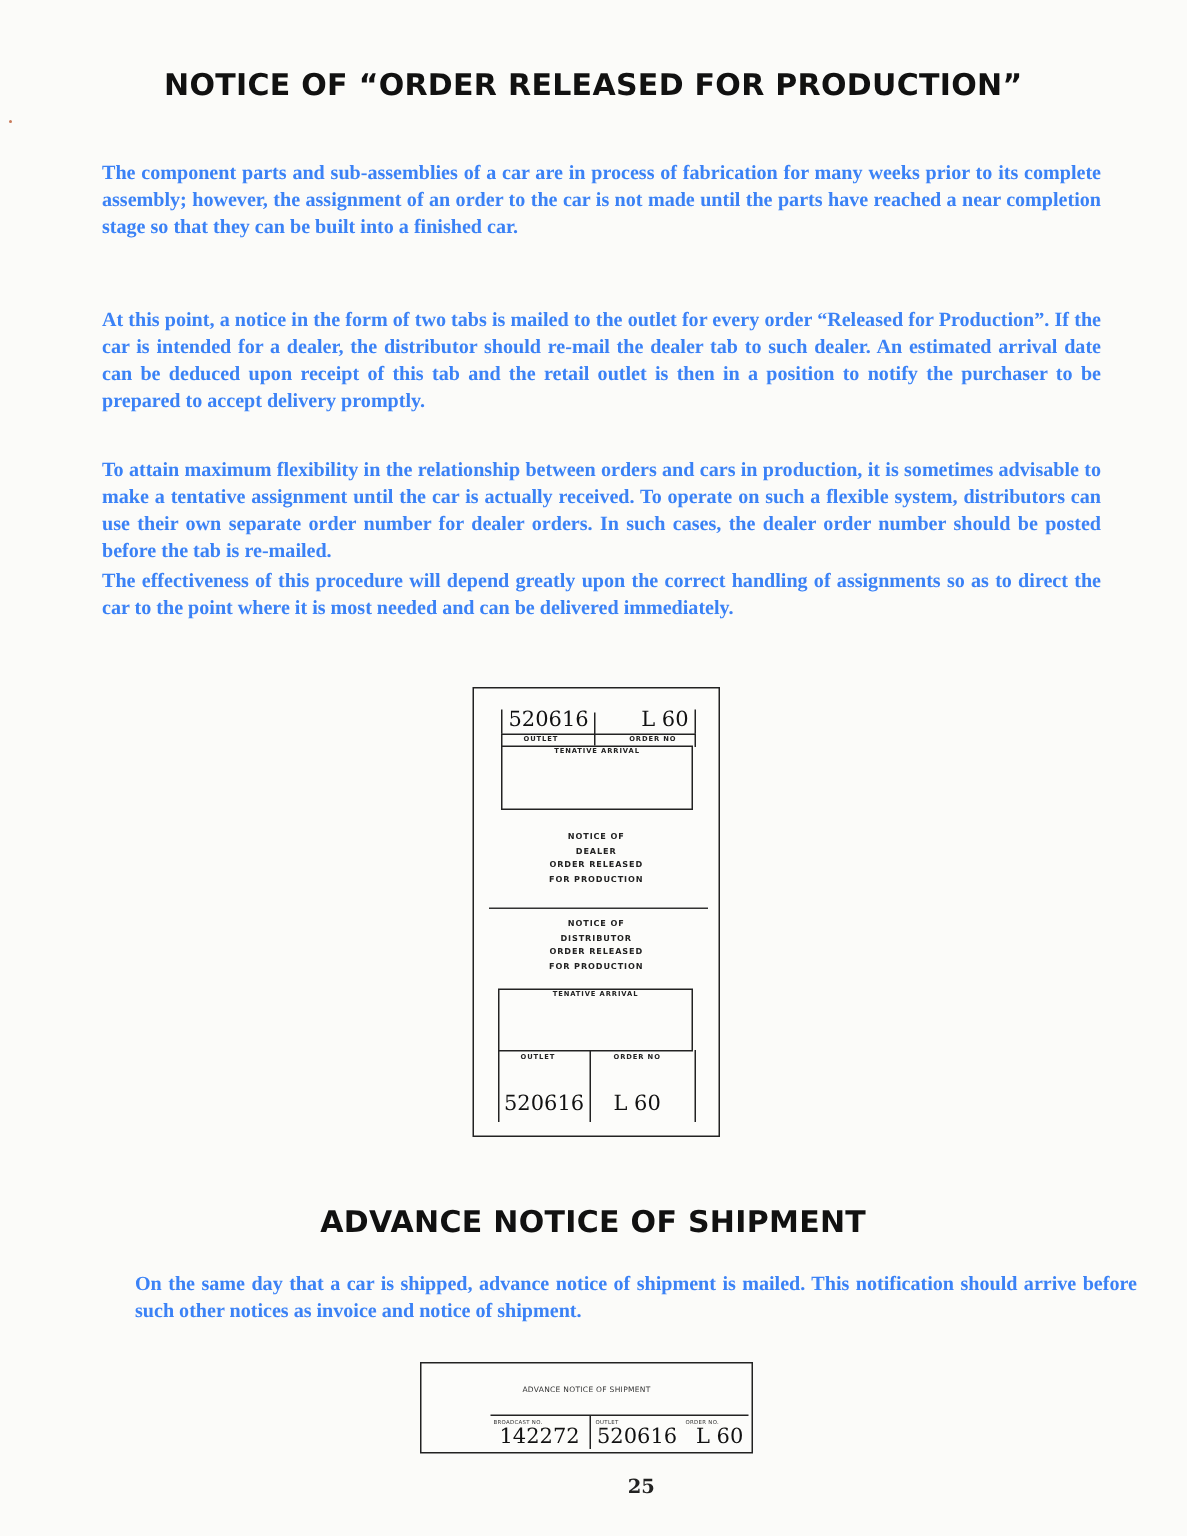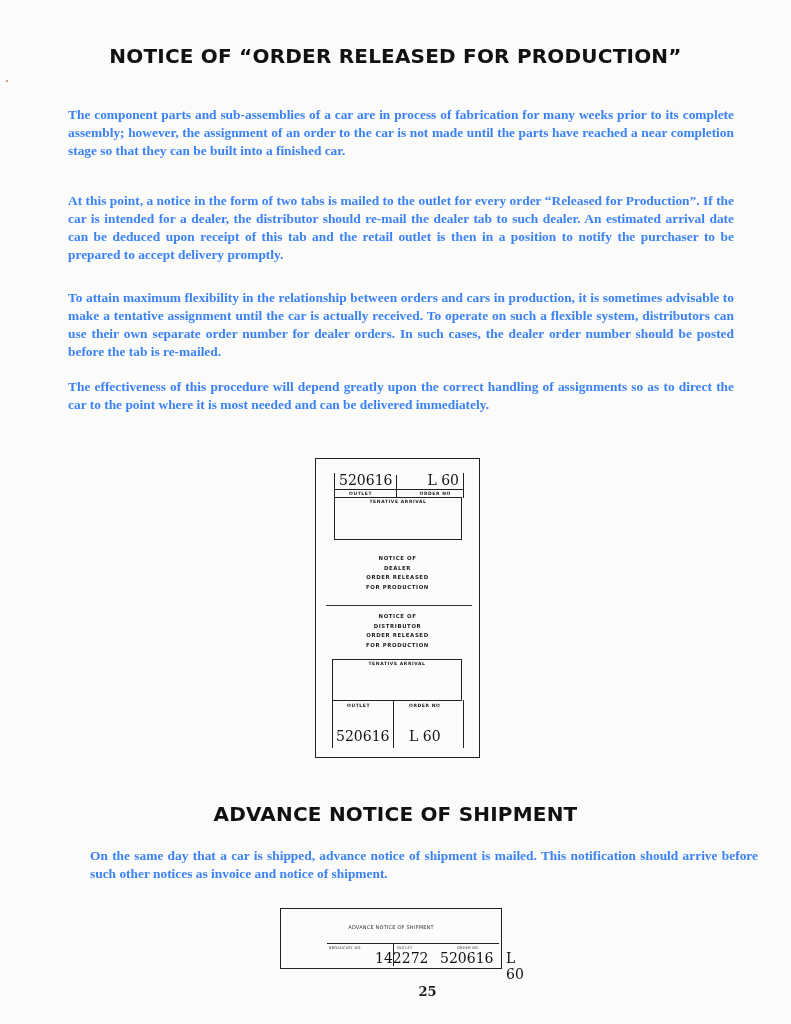--- a/index.html
+++ b/index.html
@@ -17,22 +17,22 @@
   }
   .h1 { top: 44px; font-size: 20px; letter-spacing: 0.2px; }
   .h2 { top: 802px; font-size: 20px; letter-spacing: 0.2px; }
   .para {
     position: absolute; left: 68px; width: 666px;
     font-size: 13.4px; line-height: 18px; text-align: justify; margin: 0;
     font-family: "Liberation Serif", "DejaVu Serif", serif; font-weight: bold;
     color: #3b82f6;
   }
   .p1 { top: 106px; }
-  .p2 { top: 192px; }
-  .p3 { top: 289px; }
+  .p2 { top: 204px; }
+  .p3 { top: 304px; }
   .p4 { top: 378px; }
   .p5 { top: 847px; left: 66px; width: 668px; margin-left: 24px; }
 
   
   .tab-form {
     position: absolute; left: 315px; top: 458px; width: 163px; height: 298px;
     border: 1.5px solid #222; background: #fcfcfa;
   }
   .sans-sm {
     font-family: "DejaVu Sans", "Liberation Sans", sans-serif;
@@ -71,21 +71,21 @@
   
   .adv-form {
     position: absolute; left: 280px; top: 908px; width: 220px; height: 59px;
     border: 1.5px solid #222; background: #fcfcfa;
   }
   .adv-title { position: absolute; left: 0; top: 15px; width: 220px; text-align: center;
     font-family: "DejaVu Sans", "Liberation Sans", sans-serif; font-size: 5px; letter-spacing: 0.2px; color: #333; }
   .adv-rule { position: absolute; left: 46px; top: 34px; width: 172px; height: 1.2px; background: #222; }
   .adv-div { position: absolute; left: 112px; top: 35px; width: 1.3px; height: 22px; background: #222; }
   .adv-lbl { position: absolute; top: 37px; font-family: "DejaVu Sans", "Liberation Sans", sans-serif; font-size: 3.6px; color: #333; letter-spacing: 0.2px; }
-  .adv-num { position: absolute; top: 41px; font-family: "DejaVu Serif", "Liberation Serif", serif; font-size: 14px; color: #111; margin-left: 42px; }
+  .adv-num { position: absolute; top: 41px; font-family: "DejaVu Serif", "Liberation Serif", serif; font-size: 14px; color: #111; }
   .page-num { position: absolute; left: 0; width: 791px; top: 984px; text-align: center;
     font-family: "DejaVu Serif", "Liberation Serif", serif; font-weight: bold; font-size: 13px; color: #222; padding-left: 32px; }
 </style>
 </head>
 <body>
 
 <div class="speck"></div>
 
 <div class="heading h1">NOTICE OF “ORDER RELEASED FOR PRODUCTION”</div>
 

